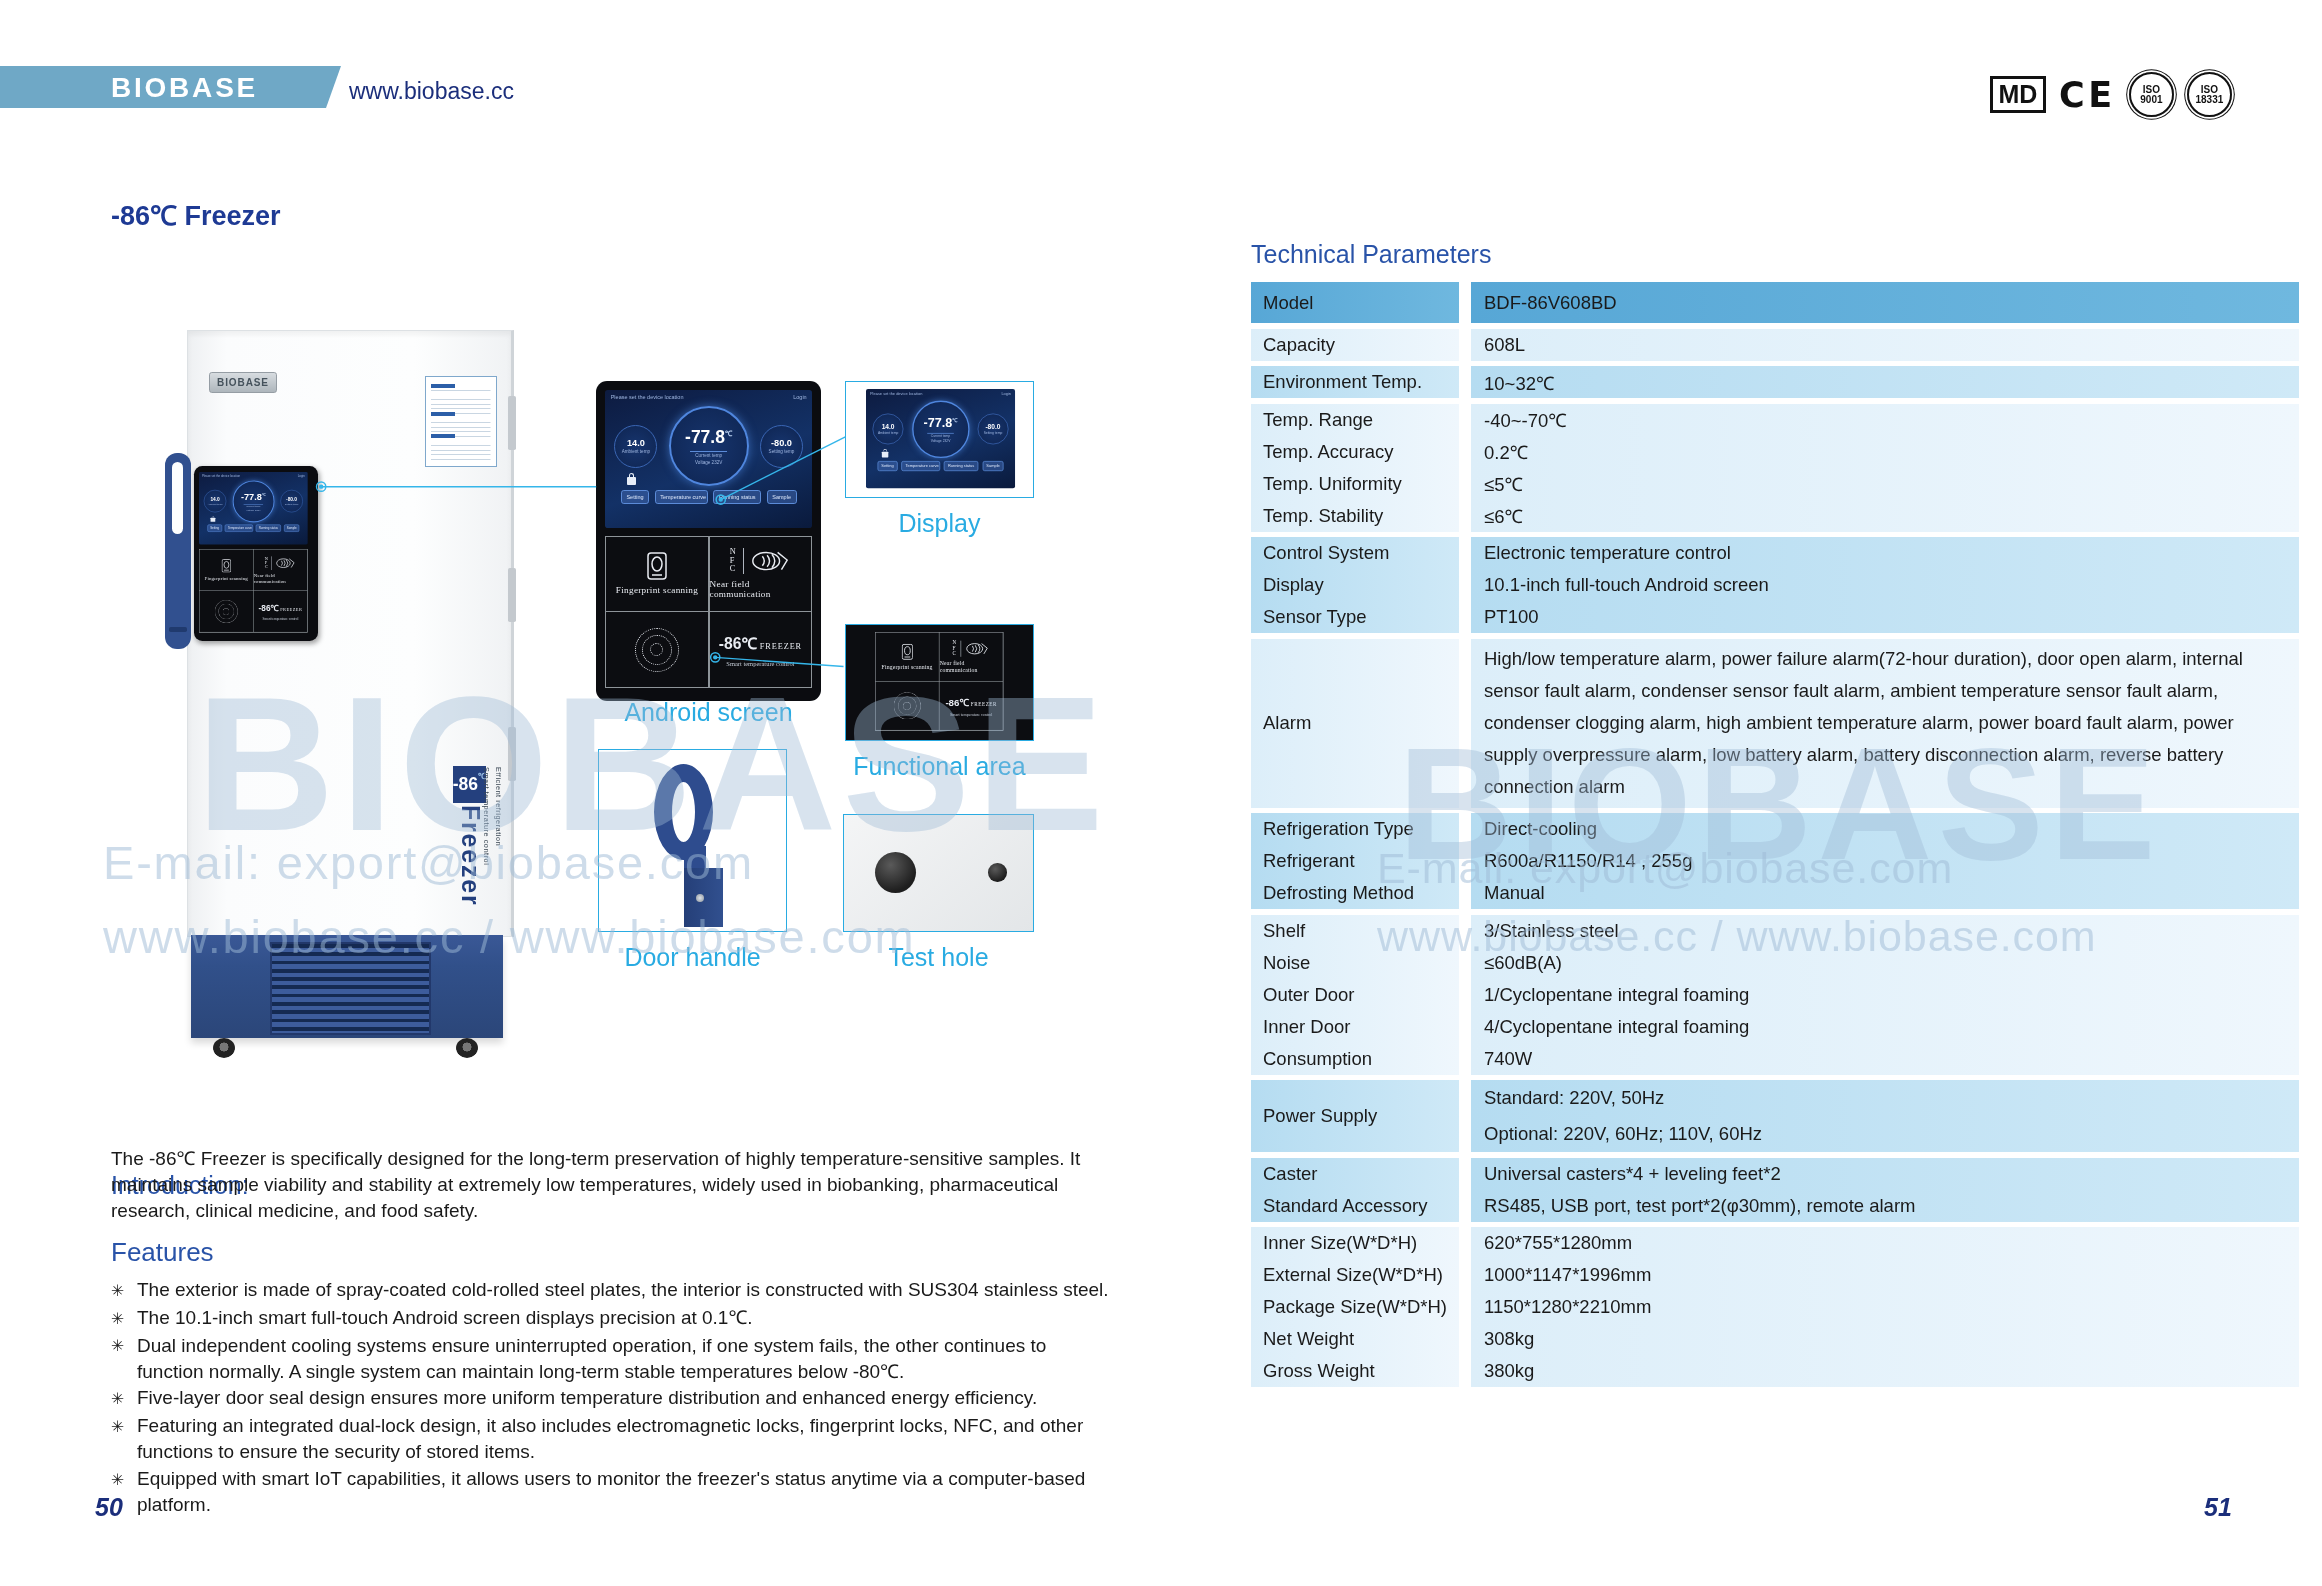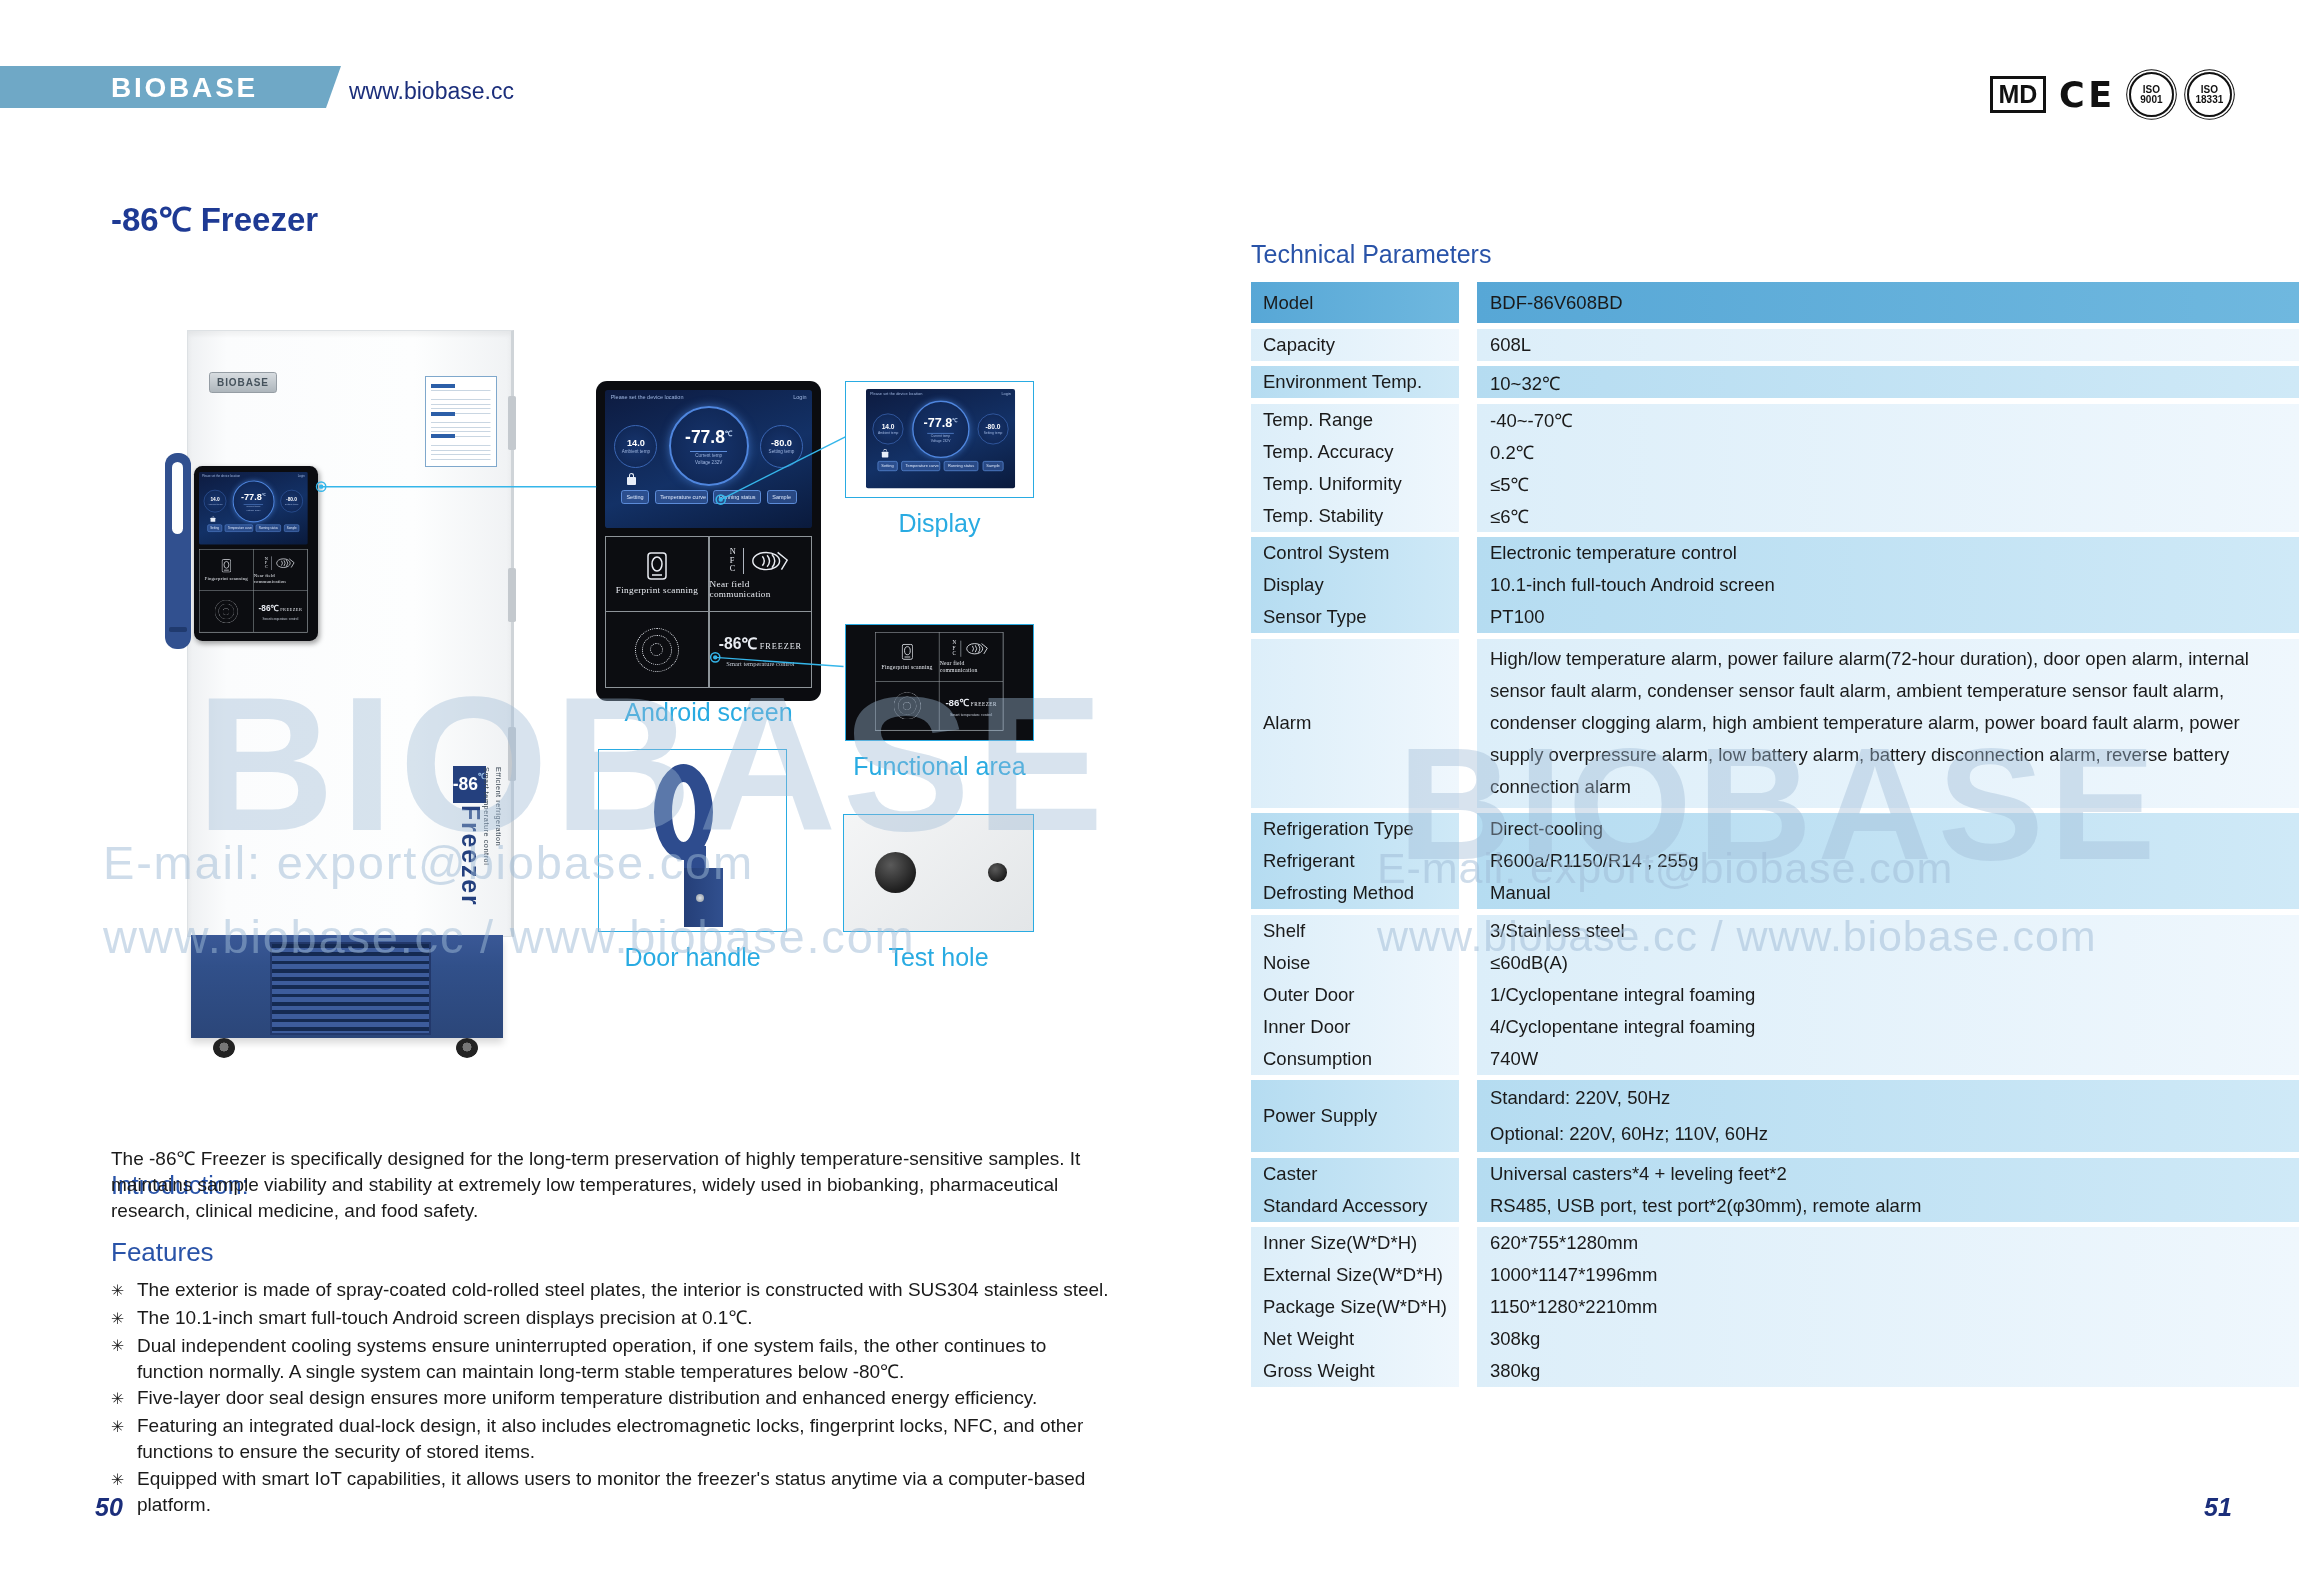--- a/index.html
+++ b/index.html
@@ -13,21 +13,21 @@
   .brand{position:absolute;left:92px;top:72px;width:185px;text-align:center;color:#fff;
     font-size:28px;font-weight:bold;letter-spacing:2.8px;}
   .site-url{position:absolute;left:349px;top:78px;font-size:23px;color:#1B2E7B;}
   .certs{position:absolute;left:1990px;top:72px;display:flex;align-items:center;gap:13px;}
   .cert-md{border:3.7px solid #111;padding:0.9px 5.5px;font-size:25px;font-weight:bold;color:#111;}
   .cert-ce{font-size:35px;font-weight:bold;color:#111;letter-spacing:3.7px;font-family:"DejaVu Sans",sans-serif;}
   .seal{width:41px;height:41px;border:2.8px solid #111;border-radius:50%;display:flex;flex-direction:column;
     align-items:center;justify-content:center;box-shadow:0 0 0 1.8px #fff,0 0 0 2.8px #111;}
   .seal span{font-size:10px;font-weight:bold;color:#111;line-height:10px;}
   
-  .page-title{position:absolute;left:111px;top:196px;font-size:33px;font-weight:bold;color:#1E3A94;}
+  .page-title{position:absolute;left:111px;top:196px;font-size:27px;font-weight:bold;color:#1E3A94;}
   .blue-label{position:absolute;color:#29ABE2;font-size:25px;text-align:center;}
   
   .freezer{position:absolute;left:187px;top:330px;width:323px;height:729px;z-index:1;}
   .fz-door{position:absolute;left:0;top:0;width:323px;height:605px;background:linear-gradient(90deg,#EEF0F2,#FBFCFD 12%,#FDFEFE 70%,#F0F2F4);
     border:0.9px solid #DDE1E4;border-right:3.7px solid #CFD4D8;box-shadow:inset 0 3.7px 5.5px rgba(0,0,0,.05);}
   .fz-hinge{position:absolute;right:-5.5px;width:7.4px;height:54px;background:#C4C9CE;border-radius:1.8px;}
   .fz-badge{position:absolute;left:22px;top:42px;width:66px;height:19.4px;background:linear-gradient(#D7DCE0,#AEB6BC);
     border:0.9px solid #959DA4;border-radius:2.8px;display:flex;align-items:center;justify-content:center;
     font-size:10px;font-weight:bold;color:#45525C;letter-spacing:0.9px;}
   .fz-sticker{position:absolute;right:13px;top:46px;width:70px;height:89px;background:#fff;border:0.9px solid #7FA8CC;
@@ -106,21 +106,21 @@
   .features-list{position:absolute;left:111px;top:1277px;width:1001px;font-size:19px;line-height:26px;}
   .feat-item{display:flex;margin-bottom:0.9px;}
   .feat-bullet{width:26px;flex:0 0 26px;font-size:15.7px;padding-top:0.9px;}
   .page-num{position:absolute;font-size:25px;font-style:italic;font-weight:bold;color:#1B2E7B;}
   
   .tp-head{left:1251px;top:240px;}
   .ttable{position:absolute;left:1251px;top:282px;width:1048px;z-index:1;font-size:18.5px;}
   .tgroup{margin-bottom:5.5px;}
   .trow{display:flex;}
   .tlabel{flex:0 0 208px;padding:0 0 0 12px;display:flex;align-items:center;white-space:nowrap;box-sizing:border-box;
-    margin-right:18px;min-height:32px;}
+    margin-right:12px;min-height:32px;}
   .tvalue{flex:1;display:flex;flex-direction:column;justify-content:center;padding:0 0 0 13px;min-height:32px;box-sizing:border-box;}
   .tvalue.wrapv{display:block;line-height:32px;padding-top:4.6px;padding-bottom:4.6px;padding-right:7.4px;}
   .tline{line-height:36px;}
   .g-header .tlabel,.g-header .tvalue{background:linear-gradient(90deg,#57A7D6,#6FB8DF);min-height:41px;}
   .g-medium .tlabel,.g-medium .tvalue{background:linear-gradient(90deg,#B5DCF1,#CFE9F7);}
   .g-pale .tlabel,.g-pale .tvalue{background:linear-gradient(90deg,#DCEEF9,#EFF7FD);}
   
   .wm{position:absolute;z-index:6;pointer-events:none;color:#9FBBD6;white-space:nowrap;}
   .wm-big{font-weight:bold;letter-spacing:5.5px;opacity:.40;}
 </style>

